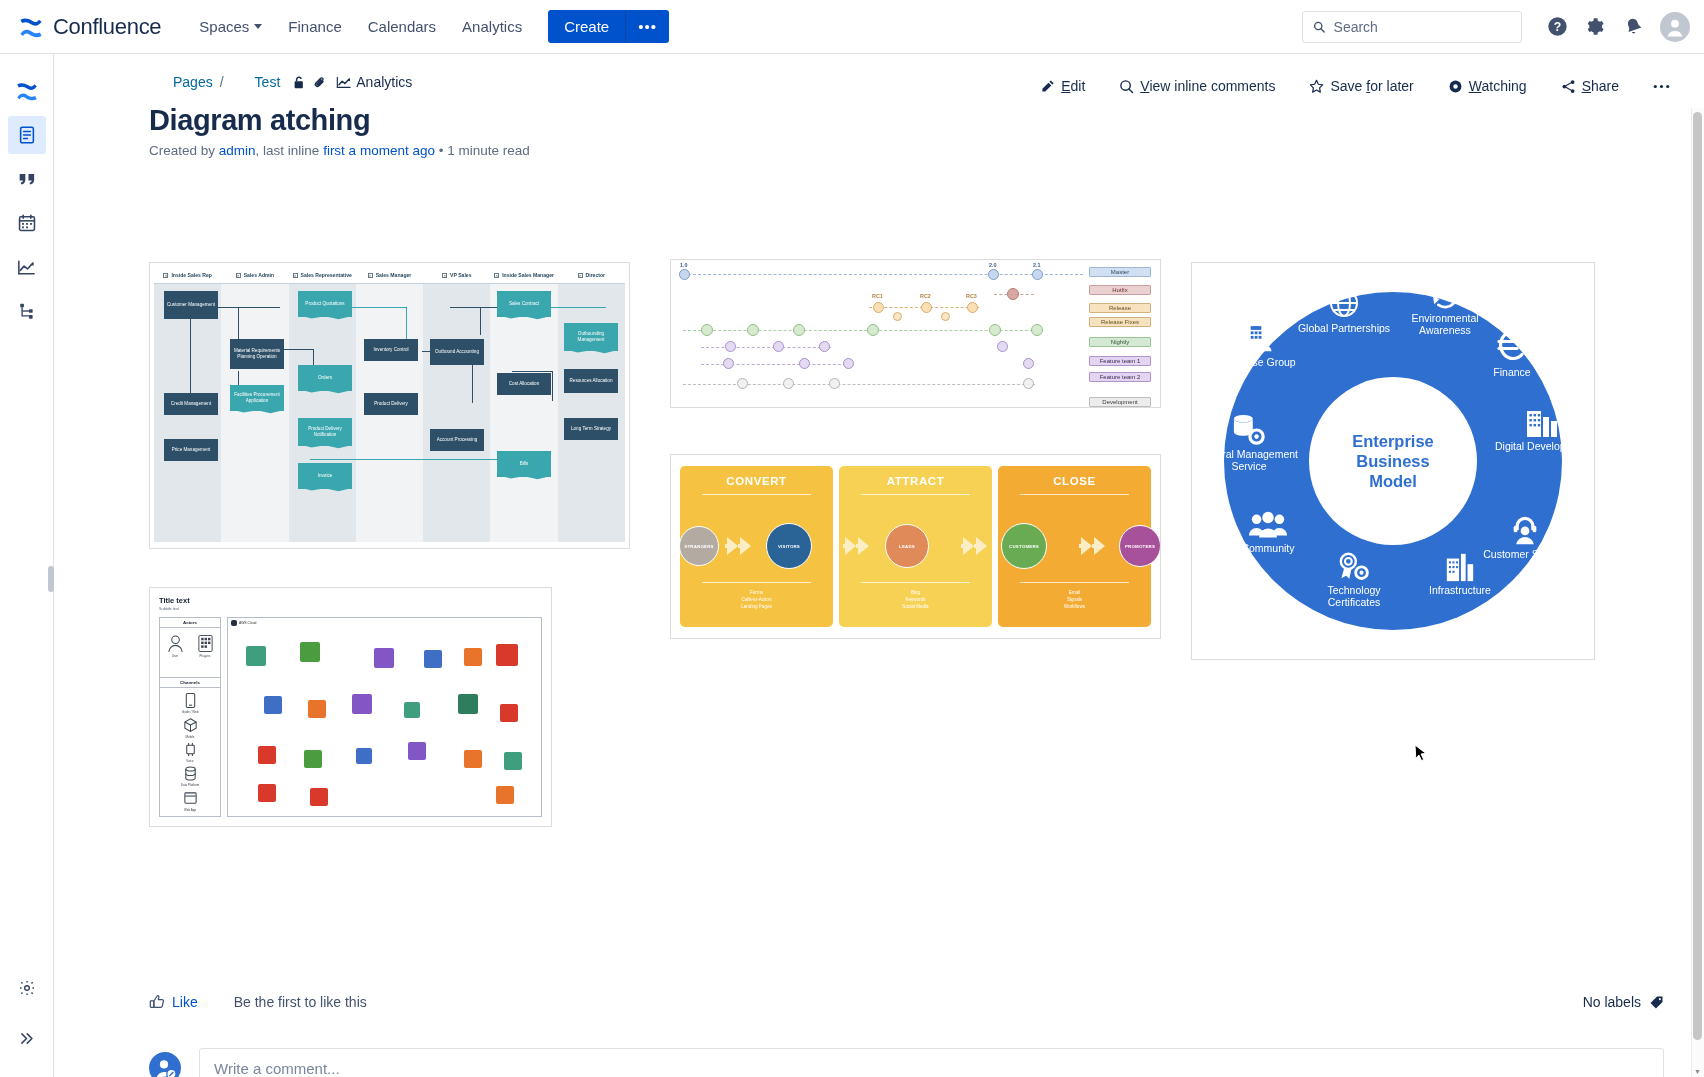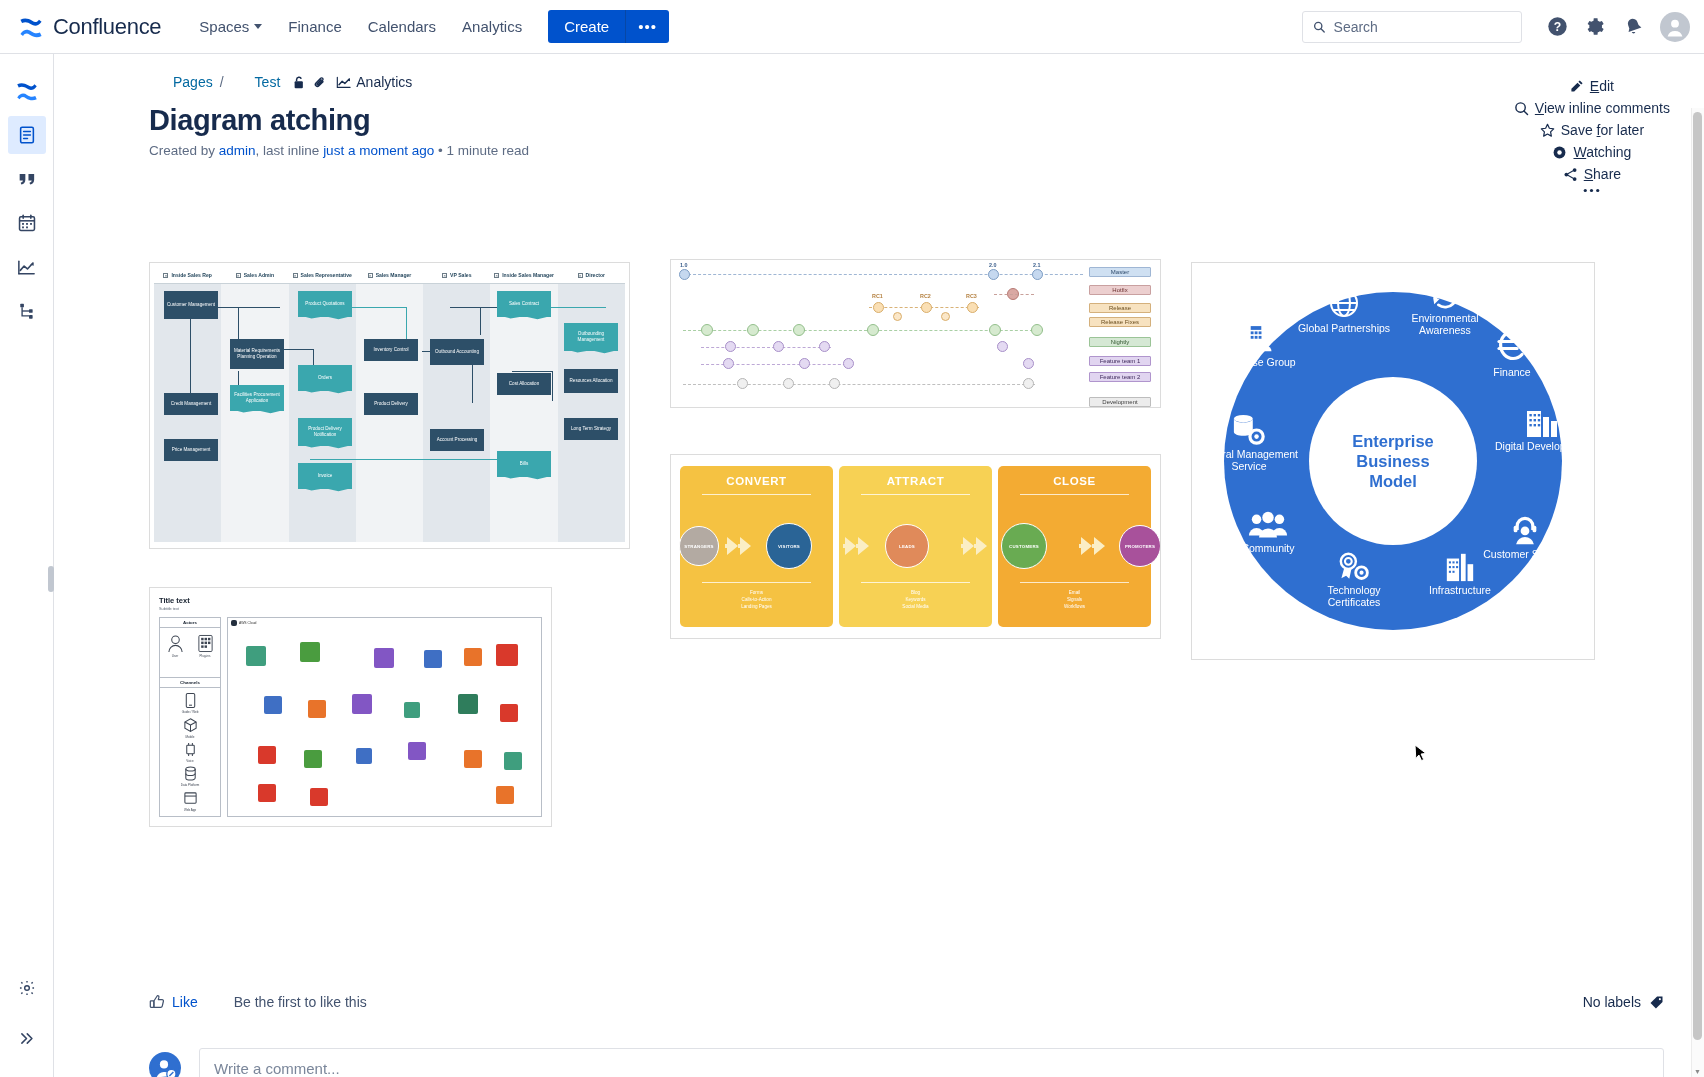--- a/index.html
+++ b/index.html
@@ -87,21 +87,21 @@
   .ph-left { flex: 1; }
   .breadcrumb { display: flex; align-items: center; gap: 7px; font-size: 14px; color: #5e6c84; }
   .bc-link { color: #0369a1; cursor: pointer; margin-left: 24px; }
   .bc-sep { color: #5e6c84; }
   .bc-icon { display: flex; align-items: center; cursor: pointer; }
   .bc-analytics { display: flex; align-items: center; gap: 5px; color: #172b4d; cursor: pointer; font-size:14px; margin-left:2px;}
   .page-title { font-size: 29px; color: #172b4d; margin: 14px 0 6px; font-weight: bold; letter-spacing: -0.4px; }
   .page-meta { font-size: 13.5px; color: #5e6c84; }
   .page-meta a { color: #0052cc; text-decoration: none; cursor: pointer; }
 
-  .page-actions { display: flex; align-items: center; gap: 6px; padding-top: 4px; flex-direction: column; }
+  .page-actions { display: flex; align-items: center; gap: 34px; padding-top: 4px; }
   .pa-item {
     display: flex; align-items: center; gap: 6px; font-size: 14px;
     color: #172b4d; cursor: pointer; white-space: nowrap;
   }
   .pa-label u { text-decoration: underline; }
 
   .card {
     background: #fff; border: 1px solid #dcdcdc; position: absolute;
     overflow: hidden;
   }
@@ -376,21 +376,21 @@
                 <polyline points="3.4,9.6 7,5.6 10,8.2 15,3" fill="none" stroke="#172b4d" stroke-width="1.6" stroke-linecap="round" stroke-linejoin="round"></polyline>
                 <polygon points="15.7,2.1 15.9,5.5 12.7,4.6" fill="#172b4d"></polygon>
               </svg>
               <span>Analytics</span>
             </span>
           </div>
 
           <div class="page-title">Diagram atching</div>
 
           <div class="page-meta">
-            <span>Created by </span><a>admin</a><span>, last inline </span><a>just a moment ago</a><span> • 1 minute read</span>
+            <span>Created by </span><a>admin</a><span>, last inline </span><a>first a moment ago</a><span> • 1 minute read</span>
           </div>
         </div>
 
         <div class="page-actions">
           <div class="pa-item">
             <svg width="14" height="14" viewBox="0 0 16 16" fill="#172b4d">
               <path d="M11.2 1.6l3.2 3.2-1.6 1.6-3.2-3.2zM8.6 4.2l3.2 3.2-7 7H1.6v-3.2z"></path>
             </svg>
             <span class="pa-label"><u>E</u>dit</span>
           </div>

